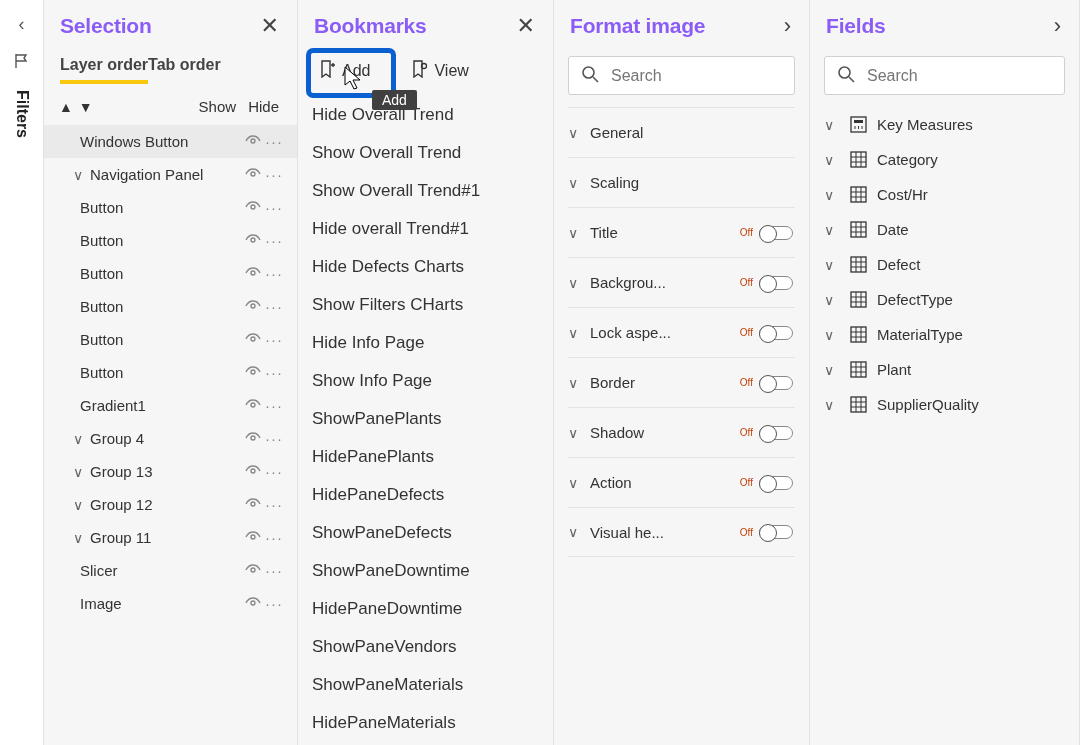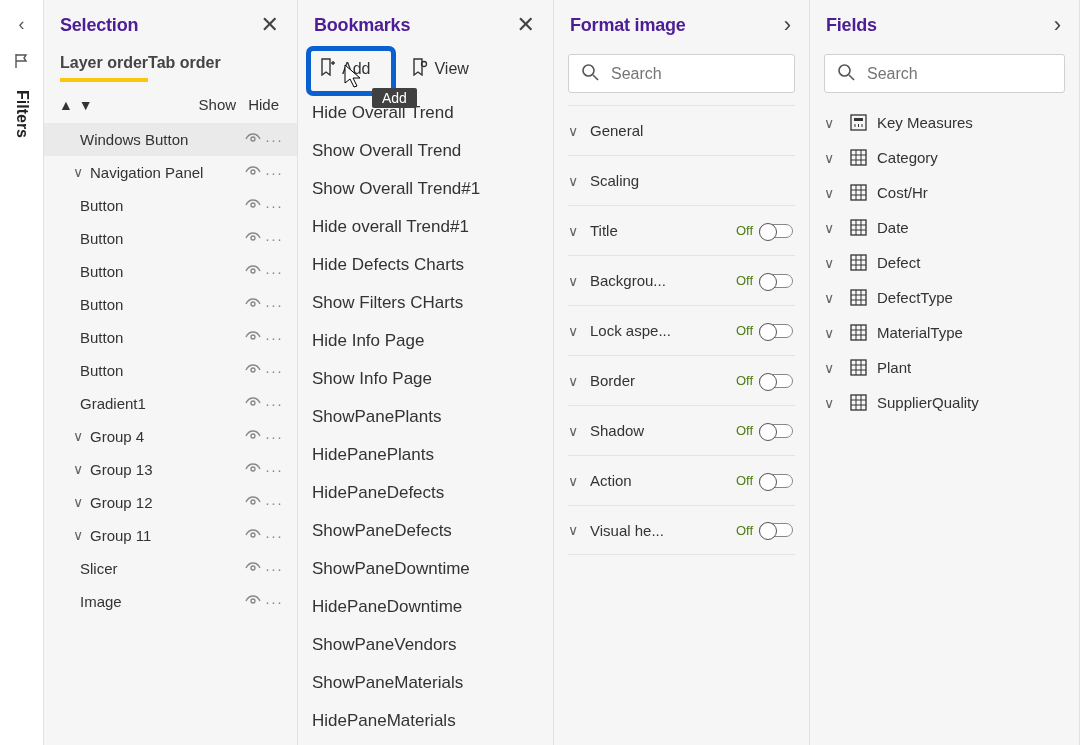--- a/index.html
+++ b/index.html
@@ -44,24 +44,24 @@
   .pane-format    { width: 256px; }
   .pane-fields    { flex: 1; }
 
   .pane-header {
     display: flex;
     align-items: center;
     justify-content: space-between;
     padding: 14px 16px 10px 16px;
   }
   .pane-title {
-    font-size: 18px;
+    font-size: 21px;
     font-weight: 600;
     letter-spacing: -0.2px;
-    color: #4c1d95;
+    color: #8b5cf6;
   }
   .close-x, .chevron-big {
     font-size: 22px;
     color: #444;
     line-height: 1;
     padding: 0 2px;
     cursor: pointer;
   }
 
   
@@ -83,21 +83,21 @@
     padding: 14px 12px 10px 12px;
     font-size: 15px;
     color: #333;
   }
   .sort-row .spacer { flex:1; }
   .sort-row .arrow-up, .sort-row .arrow-down { font-size: 14px; padding: 0 3px; cursor:pointer; }
   .sort-row .col-show, .sort-row .col-hide { padding: 0 6px; }
 
   .layer-list { display:flex; flex-direction:column; }
   .layer-item {
-    display:flex; 
+    display:flex; align-items:center;
     padding: 8px 10px 8px 14px;
     font-size: 15px;
     cursor: pointer;
   }
   .layer-item.selected { background:#eaeaea; }
   .layer-item .chev { width: 20px; text-align:center; color:#666; font-size: 14px; margin-right:2px;}
   .layer-item .chev.none { visibility:hidden; }
   .layer-item.indent .chev { margin-left: 10px; }
   .layer-item .label { flex:1; white-space:nowrap; overflow:hidden; text-overflow:ellipsis; }
   .layer-item .eye { width:20px; color:#888; }
@@ -162,21 +162,21 @@
   .fmt-list { display:flex; flex-direction:column; padding: 0 14px; gap:0; }
   .fmt-row {
     display:flex; align-items:center;
     height:50px;
     border-top:1px solid #e3e3e3;
     font-size:15px; color:#333;
   }
   .fmt-list .fmt-row:last-child { border-bottom:1px solid #e3e3e3; }
   .fmt-row .fmt-chev { width:22px; text-align:left; color:#666; font-size:14px; }
   .fmt-row .fmt-label { flex:1; white-space:nowrap; overflow:hidden; text-overflow:ellipsis; padding-right:6px; }
-  .fmt-row .fmt-state { font-size:13px; color:#4d7c0f; padding-right:6px; }
+  .fmt-row .fmt-state { font-size:10px; color:#c2410c; padding-right:6px; }
   .toggle {
     width:34px; height:14px; border-radius:8px;
     background:#fff; border:1px solid #888;
     position:relative;
     margin-right:2px;
   }
   .toggle::after {
     content:""; position:absolute;
     left:-1px; top:-2px;
     width:16px; height:16px; border-radius:50%;

